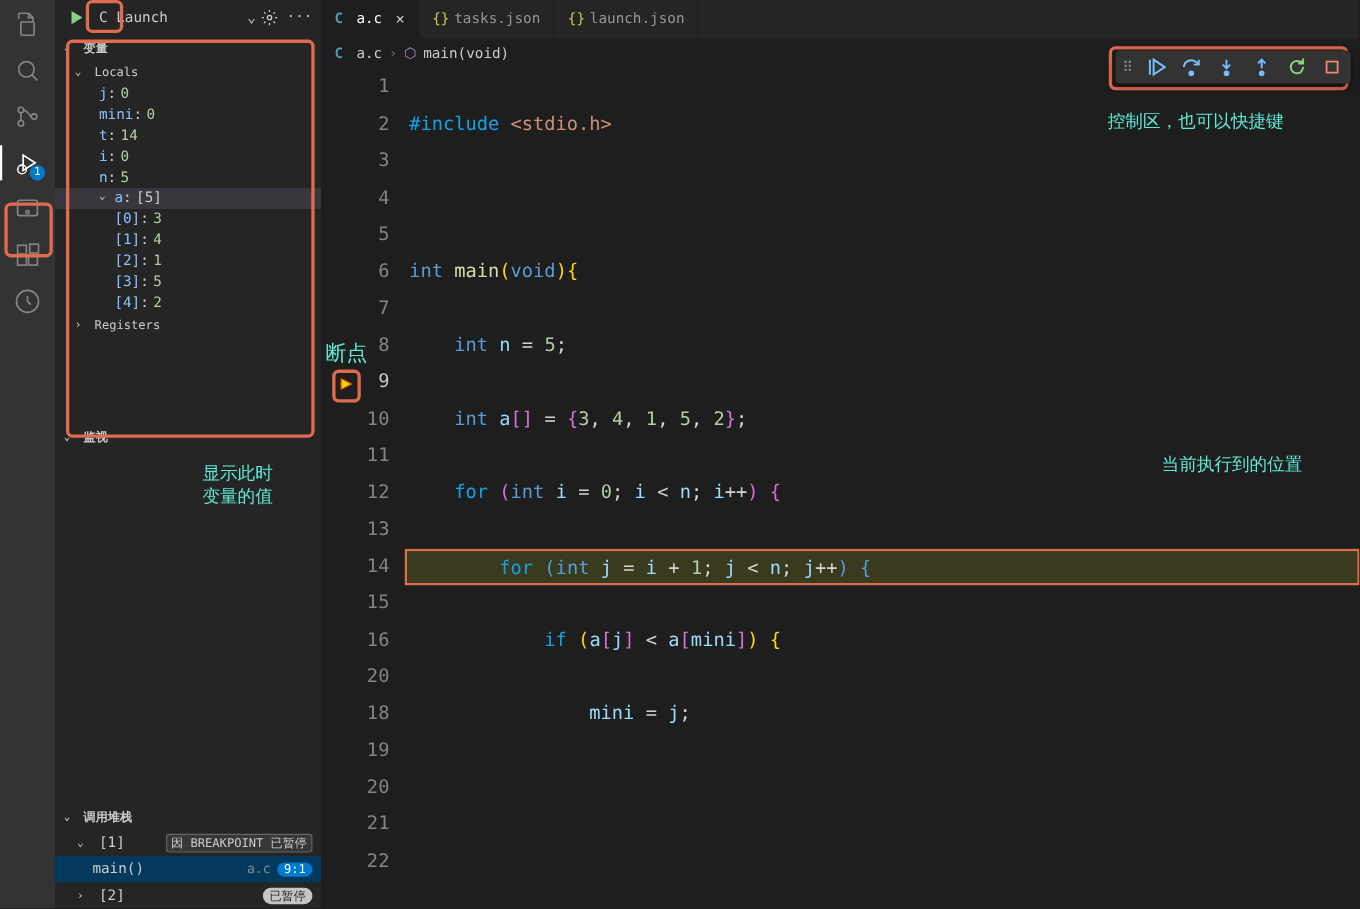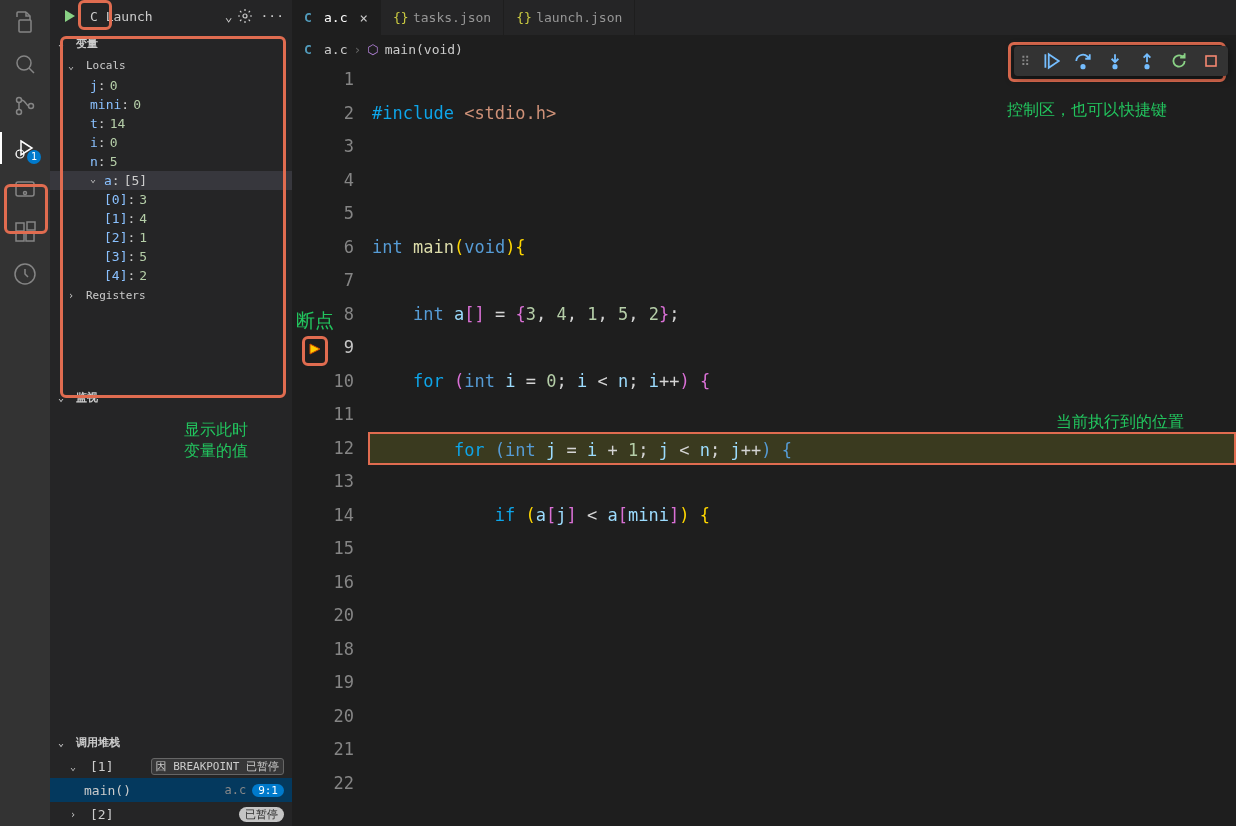--- a/index.html
+++ b/index.html
@@ -63,21 +63,21 @@
 .tok-brc2 { color:#da70d6; }
 .tok-brc3 { color:#569cd6; }
 .debug-toolbar { position:absolute; top:46px; right:8px; background:#333333; border-radius:4px; box-shadow:0 2px 8px #0008; display:flex; align-items:center; padding:4px 6px; gap:10px; z-index:10; }
 .debug-toolbar .btn { width:22px; height:22px; display:flex; align-items:center; justify-content:center; cursor:pointer; }
 .grip { color:#888; cursor:grab; }
 .c-continue { color:#75beff; }
 .c-step { color:#75beff; }
 .c-restart { color:#89d185; }
 .c-stop { color:#f48771; }
 .hl-box { border:3px solid #e06c50; border-radius:6px; position:absolute; pointer-events:none; }
-.anno { position:absolute; color:#22c55e; font-size:16px; font-family:Liberation Mono, monospace; }
+.anno { position:absolute; color:#5eead4; font-size:16px; font-family:Liberation Mono, monospace; }
 .anno-sm { font-size:19px; }
 .watch-section { margin-top:80px; }
 svg { display:block; }
 </style>
 </head>
 <body>
 
 <div class="root">
   <div class="activity-bar">
     <div class="icon">
@@ -337,24 +337,26 @@
           <div class="ln">18</div>
           <div class="ln">19</div>
           <div class="ln">20</div>
           <div class="ln">21</div>
           <div class="ln">22</div>
       </div>
       <div class="code">
 <div class="line"><span class="tok-pp">#include</span> <span class="tok-inc">&lt;stdio.h&gt;</span></div>
 <div class="line"></div>
 <div class="line"><span class="tok-kw">int</span> <span class="tok-fn">main</span><span class="tok-brc">(</span><span class="tok-kw">void</span><span class="tok-brc">){</span></div>
+<div class="line">    <span class="tok-kw">int</span> <span class="tok-var">n</span> <span class="tok-op">=</span> <span class="tok-num">5</span><span class="tok-op">;</span></div>
 <div class="line">    <span class="tok-kw">int</span> <span class="tok-var">a</span><span class="tok-brc2">[]</span> <span class="tok-op">=</span> <span class="tok-brc2">{</span><span class="tok-num">3</span><span class="tok-op">,</span> <span class="tok-num">4</span><span class="tok-op">,</span> <span class="tok-num">1</span><span class="tok-op">,</span> <span class="tok-num">5</span><span class="tok-op">,</span> <span class="tok-num">2</span><span class="tok-brc2">}</span><span class="tok-op">;</span></div>
 <div class="line">    <span class="tok-pp">for</span> <span class="tok-brc2">(</span><span class="tok-kw">int</span> <span class="tok-var">i</span> <span class="tok-op">=</span> <span class="tok-num">0</span><span class="tok-op">;</span> <span class="tok-var">i</span> <span class="tok-op">&lt;</span> <span class="tok-var">n</span><span class="tok-op">;</span> <span class="tok-var">i</span><span class="tok-op">++</span><span class="tok-brc2">)</span> <span class="tok-brc2">{</span></div>
 <div class="line hl-line">        <span class="tok-pp">for</span> <span class="tok-brc3">(</span><span class="tok-kw">int</span> <span class="tok-var">j</span> <span class="tok-op">=</span> <span class="tok-var">i</span> <span class="tok-op">+</span> <span class="tok-num">1</span><span class="tok-op">;</span> <span class="tok-var">j</span> <span class="tok-op">&lt;</span> <span class="tok-var">n</span><span class="tok-op">;</span> <span class="tok-var">j</span><span class="tok-op">++</span><span class="tok-brc3">)</span> <span class="tok-brc3">{</span></div>
 <div class="line">            <span class="tok-pp">if</span> <span class="tok-brc">(</span><span class="tok-var">a</span><span class="tok-brc2">[</span><span class="tok-var">j</span><span class="tok-brc2">]</span> <span class="tok-op">&lt;</span> <span class="tok-var">a</span><span class="tok-brc2">[</span><span class="tok-var">mini</span><span class="tok-brc2">]</span><span class="tok-brc">)</span> <span class="tok-brc">{</span></div>
+<div class="line">                <span class="tok-var">mini</span> <span class="tok-op">=</span> <span class="tok-var">j</span><span class="tok-op">;</span></div>
 
 
 
 
 
 
 
 
 
 

